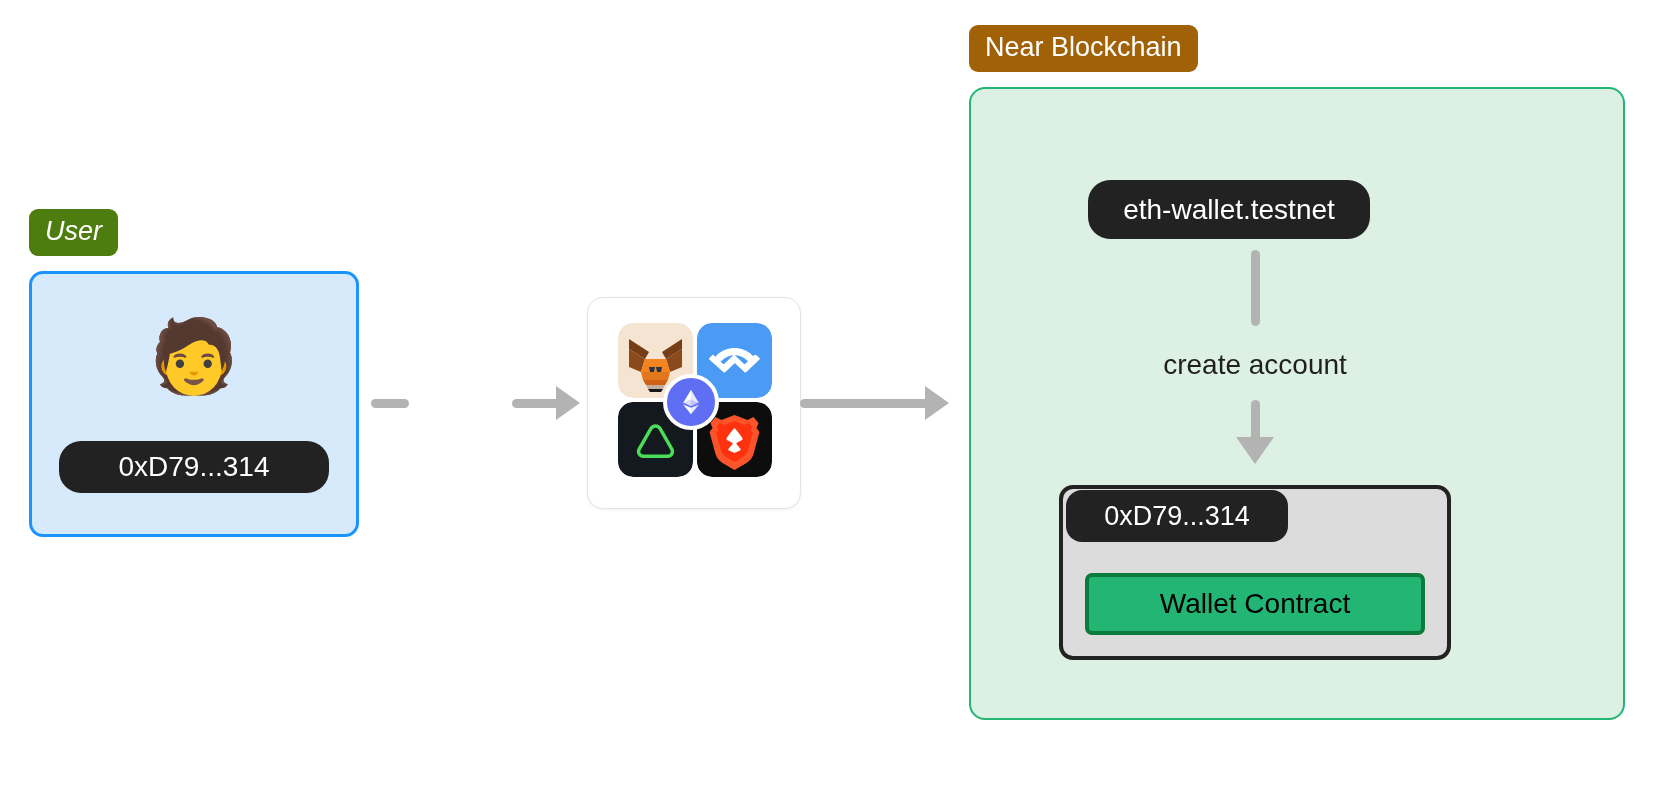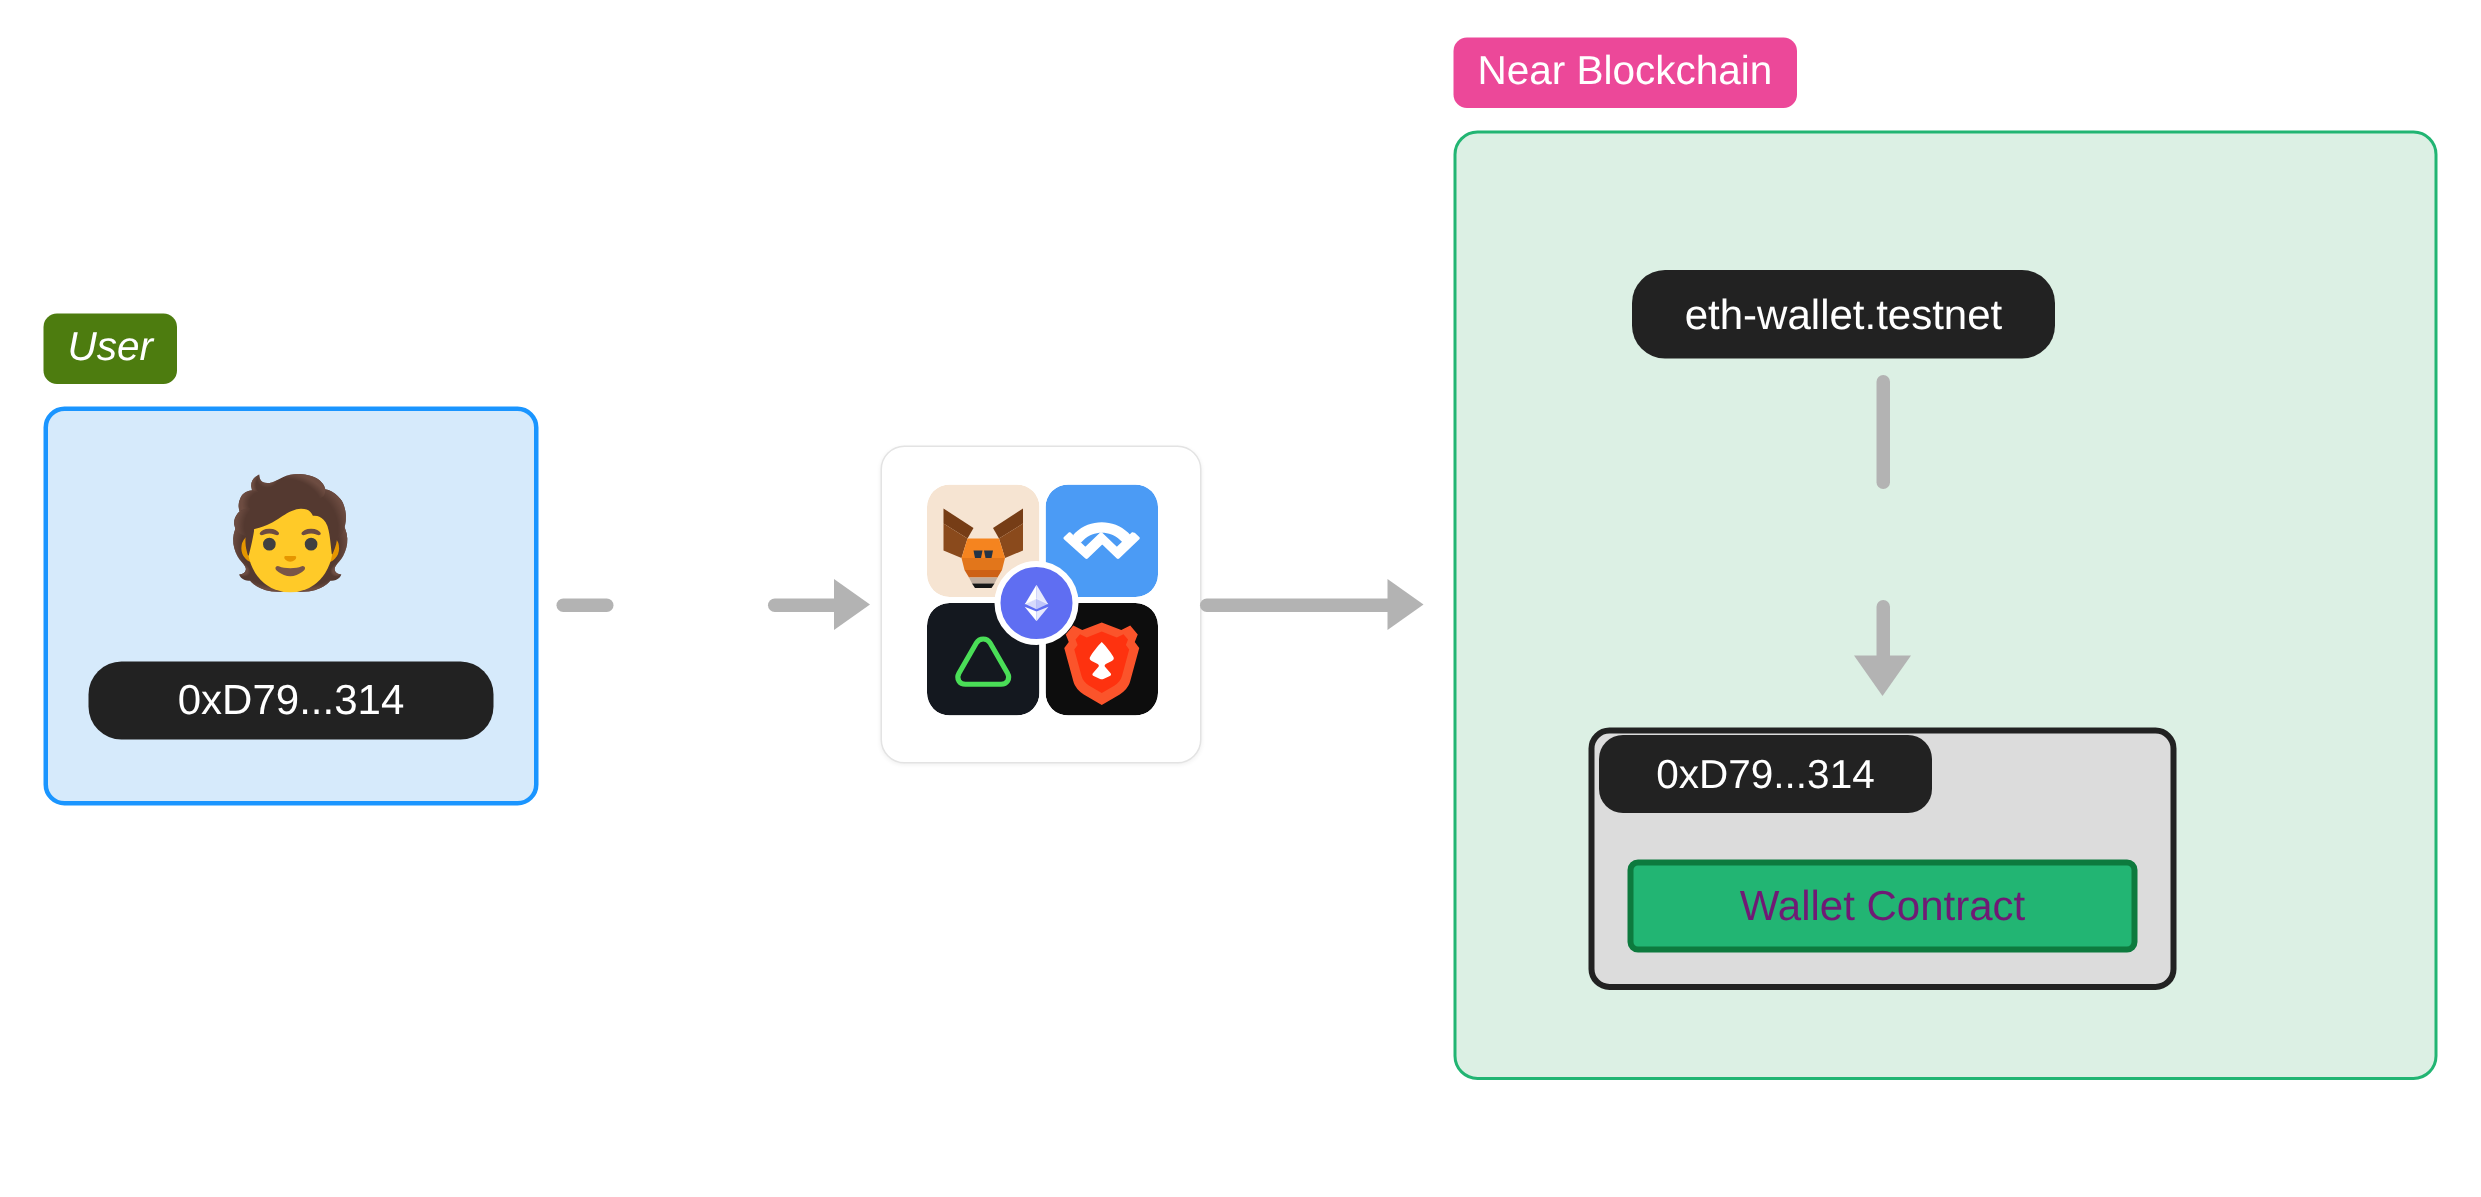--- a/index.html
+++ b/index.html
@@ -146,21 +146,21 @@
     z-index:5;
   }
 
   
   #arrow2-line{left:800px;top:399px;width:130px;}
   #arrow2-head{left:925px;top:386px;}
 
   
   #near-badge{
     left:969px;top:25px;
-    background:#ec4899;
+    background:#a16207;
   }
   #near-box{
     position:absolute;
     left:969px;top:87px;
     width:656px;height:633px;
     background:#dcf0e4;
     border:2px solid #22b573;
     border-radius:16px;
     box-sizing:border-box;
   }
@@ -199,21 +199,21 @@
   }
   #wallet-contract-btn{
     position:absolute;
     left:1085px;top:573px;
     width:340px;height:62px;
     background:#22b573;
     border:4px solid #0d7a3e;
     border-radius:7px;
     box-sizing:border-box;
     display:flex;align-items:center;justify-content:center;
-    color:#701a75;
+    color:#000000;
     font-size:28px;
     white-space:nowrap;
   }
 </style>
 </head>
 <body>
 
 <div id="canvas">
 
   <div class="badge-label" id="user-badge">User</div>
@@ -291,20 +291,21 @@
   <div class="arrow-head-right" id="arrow2-head"></div>
 
   <div class="badge-label" id="near-badge">Near Blockchain</div>
 
   <div id="near-box"></div>
 
   <div class="chip" id="account-chip">eth-wallet.testnet</div>
 
   <div class="vline" id="connector-1"></div>
 
+  <div id="create-account-label">create account</div>
 
   <div class="vline" id="connector-2"></div>
   <div class="arrow-head-down" id="connector-2-head"></div>
 
   <div id="contract-box"></div>
 
   <div class="chip" id="contract-address-chip">0xD79...314</div>
 
   <div id="wallet-contract-btn">Wallet Contract</div>
 

